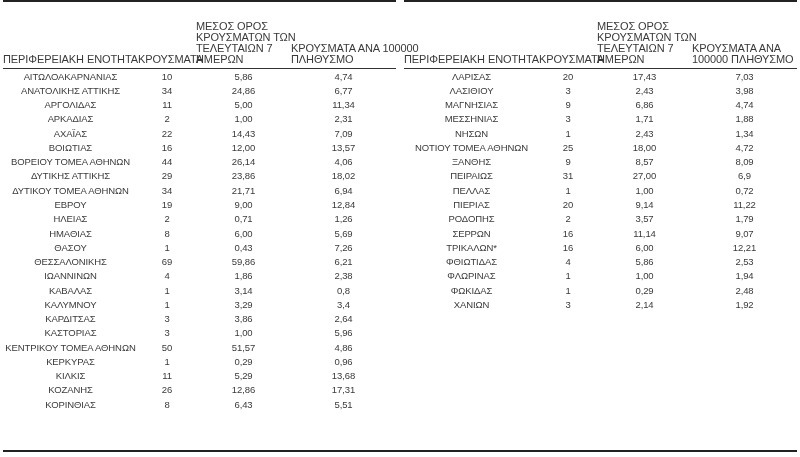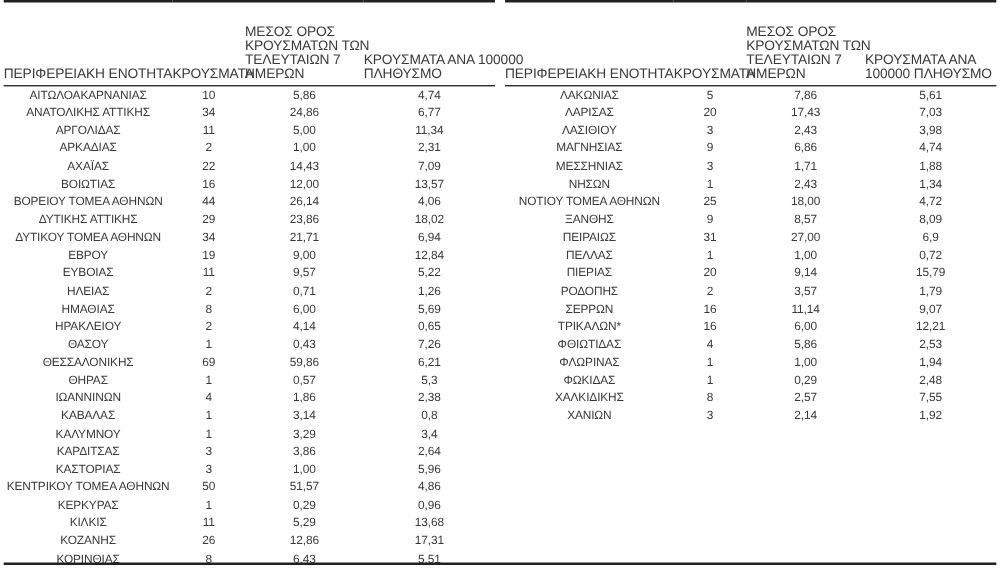--- a/index.html
+++ b/index.html
@@ -146,60 +146,42 @@
             <td>21,71</td>
             <td>6,94</td>
           </tr>
           <tr>
             <td>ΕΒΡΟΥ</td>
             <td>19</td>
             <td>9,00</td>
             <td>12,84</td>
           </tr>
           <tr>
-            <td>ΕΥΒΟΙΑΣ</td>
-            <td>11</td>
-            <td>9,57</td>
-            <td>5,22</td>
-          </tr>
-          <tr>
             <td>ΗΛΕΙΑΣ</td>
             <td>2</td>
             <td>0,71</td>
             <td>1,26</td>
           </tr>
           <tr>
             <td>ΗΜΑΘΙΑΣ</td>
             <td>8</td>
             <td>6,00</td>
             <td>5,69</td>
           </tr>
           <tr>
-            <td>ΗΡΑΚΛΕΙΟΥ</td>
-            <td>2</td>
-            <td>4,14</td>
-            <td>0,65</td>
-          </tr>
-          <tr>
             <td>ΘΑΣΟΥ</td>
             <td>1</td>
             <td>0,43</td>
             <td>7,26</td>
           </tr>
           <tr>
             <td>ΘΕΣΣΑΛΟΝΙΚΗΣ</td>
             <td>69</td>
             <td>59,86</td>
             <td>6,21</td>
-          </tr>
-          <tr>
-            <td>ΘΗΡΑΣ</td>
-            <td>1</td>
-            <td>0,57</td>
-            <td>5,3</td>
           </tr>
           <tr>
             <td>ΙΩΑΝΝΙΝΩΝ</td>
             <td>4</td>
             <td>1,86</td>
             <td>2,38</td>
           </tr>
           <tr>
             <td>ΚΑΒΑΛΑΣ</td>
             <td>1</td>
@@ -271,26 +253,20 @@
           <th>ΜΕΣΟΣ ΟΡΟΣ
 ΚΡΟΥΣΜΑΤΩΝ ΤΩΝ
 ΤΕΛΕΥΤΑΙΩΝ 7
 ΗΜΕΡΩΝ</th>
           <th>ΚΡΟΥΣΜΑΤΑ ΑΝΑ
 100000 ΠΛΗΘΥΣΜΟ</th>
         </tr>
       </thead>
       <tbody>
           <tr>
-            <td>ΛΑΚΩΝΙΑΣ</td>
-            <td>5</td>
-            <td>7,86</td>
-            <td>5,61</td>
-          </tr>
-          <tr>
             <td>ΛΑΡΙΣΑΣ</td>
             <td>20</td>
             <td>17,43</td>
             <td>7,03</td>
           </tr>
           <tr>
             <td>ΛΑΣΙΘΙΟΥ</td>
             <td>3</td>
             <td>2,43</td>
             <td>3,98</td>
@@ -334,21 +310,21 @@
           <tr>
             <td>ΠΕΛΛΑΣ</td>
             <td>1</td>
             <td>1,00</td>
             <td>0,72</td>
           </tr>
           <tr>
             <td>ΠΙΕΡΙΑΣ</td>
             <td>20</td>
             <td>9,14</td>
-            <td>15,79</td>
+            <td>11,22</td>
           </tr>
           <tr>
             <td>ΡΟΔΟΠΗΣ</td>
             <td>2</td>
             <td>3,57</td>
             <td>1,79</td>
           </tr>
           <tr>
             <td>ΣΕΡΡΩΝ</td>
             <td>16</td>
@@ -373,26 +349,20 @@
             <td>1,00</td>
             <td>1,94</td>
           </tr>
           <tr>
             <td>ΦΩΚΙΔΑΣ</td>
             <td>1</td>
             <td>0,29</td>
             <td>2,48</td>
           </tr>
           <tr>
-            <td>ΧΑΛΚΙΔΙΚΗΣ</td>
-            <td>8</td>
-            <td>2,57</td>
-            <td>7,55</td>
-          </tr>
-          <tr>
             <td>ΧΑΝΙΩΝ</td>
             <td>3</td>
             <td>2,14</td>
             <td>1,92</td>
           </tr>
         </tbody>
     </table>
 
   </div>
   <div class="bottom-rule"></div>

